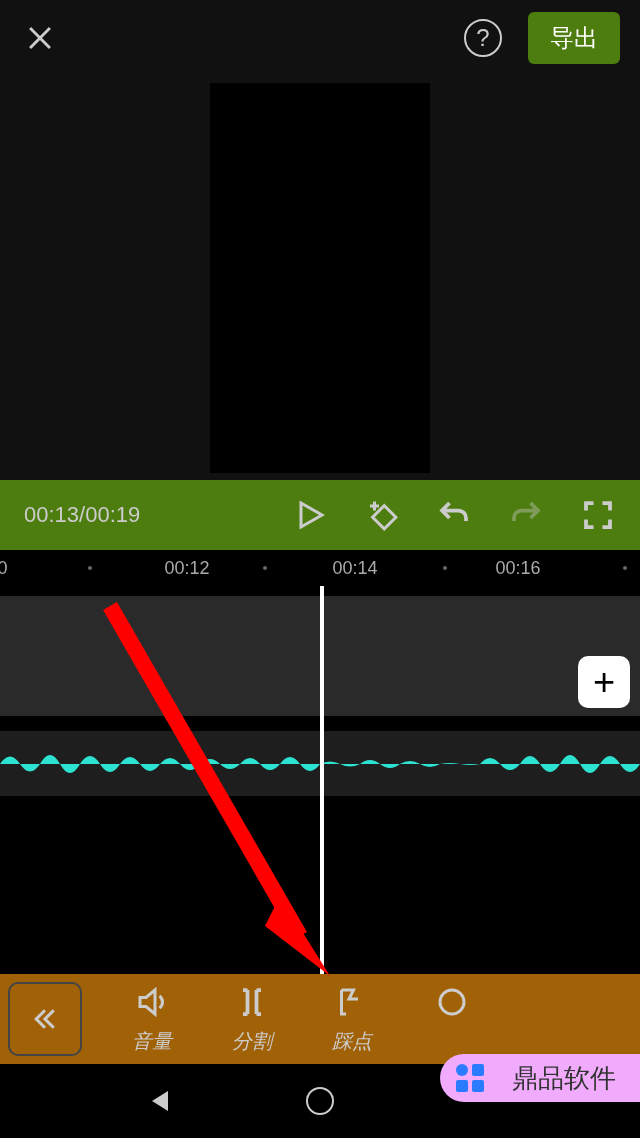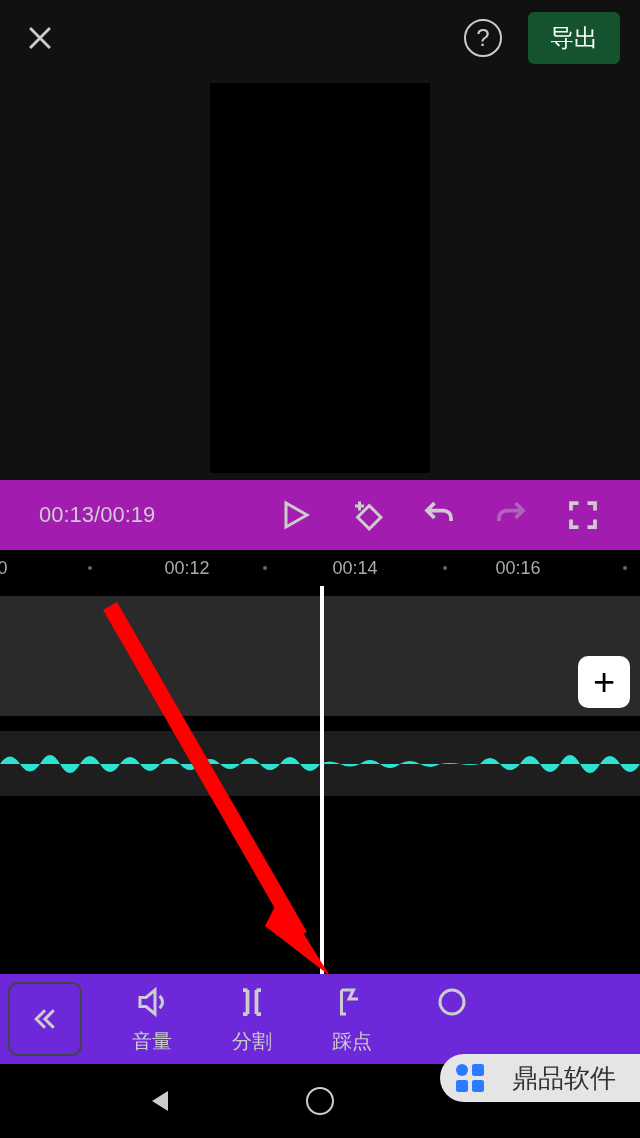--- a/index.html
+++ b/index.html
@@ -56,21 +56,21 @@
       align-items: center;
       gap: 10px;
     }
     .caret-down {
       width: 0; height: 0;
       border-left: 7px solid transparent;
       border-right: 7px solid transparent;
       border-top: 9px solid #fff;
     }
     .export-btn {
-      background: #14532d;
+      background: #4d7c0f;
       color: #fff;
       font-size: 24px;
       padding: 10px 22px;
       border-radius: 6px;
       cursor: pointer;
     }
     
     .preview {
       width: 100%;
       height: 404px;
@@ -82,22 +82,22 @@
     .video-frame {
       width: 220px;
       height: 390px;
       background: #000;
     }
     
     .controls {
       display: flex;
       align-items: center;
       height: 70px;
-      padding: 0 39px;
-      background: #a21caf;
+      padding: 0 24px;
+      background: #4d7c0f;
       gap: 36px;
     }
     .timecode {
       font-size: 22px;
       color: #ccc;
     }
     .ctrl-icon {
       width: 36px;
       height: 36px;
       display: flex;
@@ -195,23 +195,24 @@
       pointer-events: none;
       z-index: 10;
     }
     
     .bottom-toolbar {
       position: absolute;
       bottom: 74px;
       left: 0;
       right: 0;
       height: 90px;
-      background: #6d28d9;
-      display: flex;
-      align-items: center;
+      background: #a16207;
+      display: flex;
+      align-items: center;
+      font-style: italic;
     }
     .back-chevron {
       width: 74px;
       height: 74px;
       border: 2px solid #444;
       border-radius: 10px;
       margin-left: 8px;
       display: flex;
       align-items: center;
       justify-content: center;
@@ -274,21 +275,21 @@
       width: 28px;
       height: 28px;
       border: 2.5px solid #ccc;
       border-radius: 50%;
     }
     
     .watermark {
       position: absolute;
       right: 0;
       bottom: 36px;
-      background: #e5e5e5;
+      background: #f0abfc;
       color: #333;
       padding: 6px 24px 6px 12px;
       border-radius: 28px 0 0 28px;
       display: flex;
       align-items: center;
       gap: 24px;
       font-size: 26px;
       font-weight: 500;
     }
     .wm-logo svg { width: 36px; height: 36px; display: block; }

